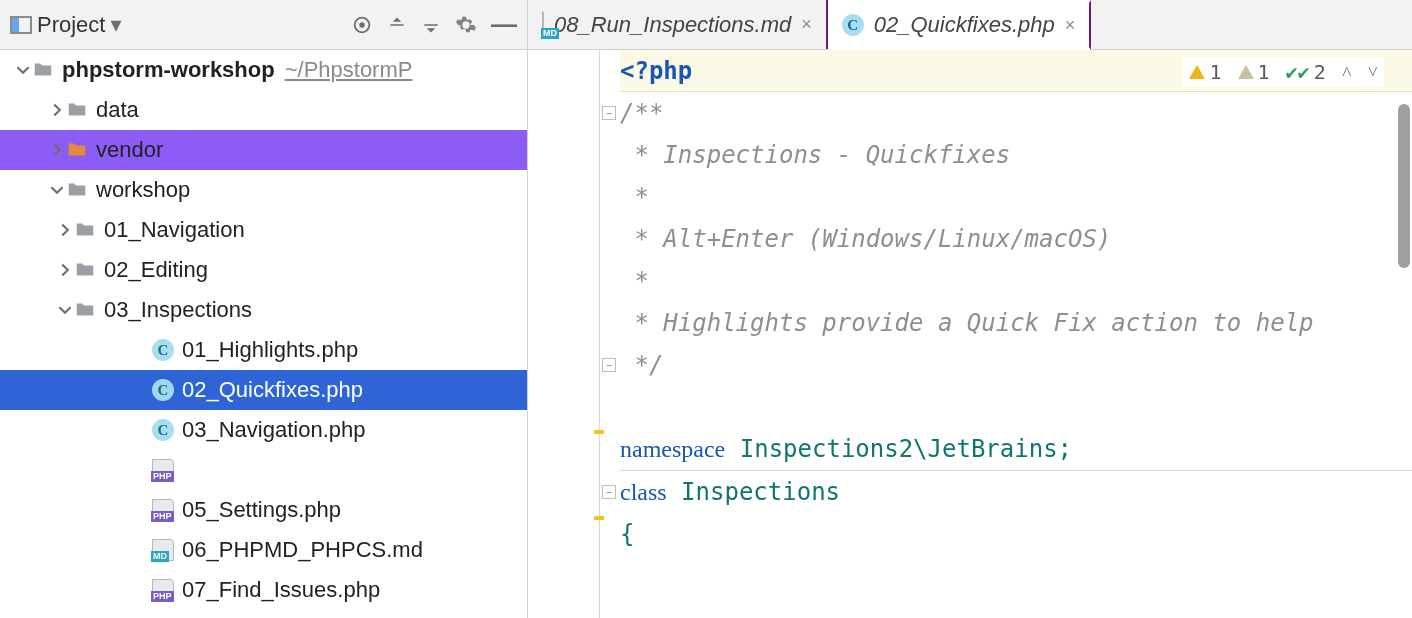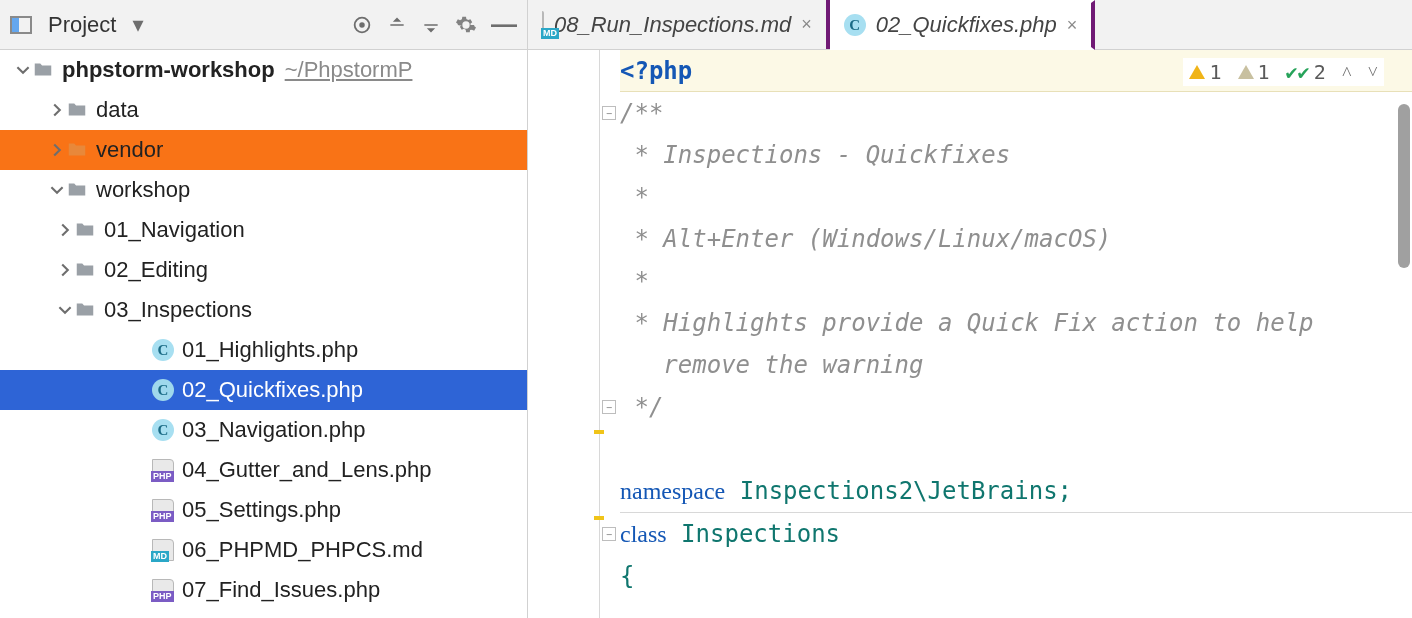--- a/index.html
+++ b/index.html
@@ -2,59 +2,59 @@
 <html><head>
 <meta charset="utf-8">
 <style>
 * { box-sizing: border-box; margin: 0; padding: 0; }
 html, body { width: 1412px; height: 618px; overflow: hidden; font-family: -apple-system, "Segoe UI", Arial, sans-serif; font-size: 22px; background: #fff; }
 .root { display: flex; height: 100%; }
 
 
 .panel { width: 528px; display: flex; flex-direction: column; border-right: 1px solid #d1d1d1; background: #fff; }
 .panel-header { height: 50px; display: flex; align-items: center; padding: 0 10px; border-bottom: 1px solid #d1d1d1; background: #f2f2f2; }
-.panel-title { display: flex; align-items: center; gap: 16px; }
+.panel-title { display: flex; align-items: center; gap: 5px; }
 .panel-title .label { color: #333; }
 .header-spacer { flex: 1; }
 .header-icons { display: flex; gap: 14px; align-items: center; }
 .hicon { color: #6e6e6e; display: flex; align-items: center; justify-content: center; }
 
 .tree { flex: 1; overflow: hidden; user-select: none; }
 .row { display: flex; align-items: center; height: 40px; white-space: nowrap; }
 .row .chev { width: 18px; display: inline-flex; justify-content: center; color: #6e6e6e; }
 .row .icon { width: 22px; display: inline-flex; justify-content: center; margin-right: 8px; }
 .row .name { color: #222; }
 .row .path { color: #8a8a8a; margin-left: 10px; text-decoration: underline; }
 .bold { font-weight: 700; }
 
 .indent-0 { padding-left: 14px; }
 .indent-1 { padding-left: 48px; }
 .indent-2 { padding-left: 56px; }
 .indent-4 { padding-left: 152px; }
 
-.row.hl-yellow { background: #f97316; }
+.row.hl-yellow { background: #8b5cf6; }
 .row.selected { background: #2e64d6; }
 .row.selected .name, .row.selected .chev { color: #fff; }
 
 .chev svg { width: 14px; height: 14px; }
 
 
 .c-badge { width: 22px; height: 22px; border-radius: 50%; background: #a7dff1; display: flex; align-items: center; justify-content: center; font-family: Georgia, serif; font-size: 15px; font-weight: 700; color: #1a6b86; }
 .c-badge.sel { background: #9fd8ec; }
 
 
 .php-file { width: 22px; height: 22px; background: #e9e9e9; border: 1px solid #b8b8b8; border-top-right-radius: 4px; position: relative; }
 .php-file::after { content: "PHP"; position: absolute; bottom: -2px; left: -2px; font-size: 9px; font-weight: 700; background: #7b5cc4; color: #fff; padding: 0 2px; line-height: 11px; }
 .md-file { width: 22px; height: 22px; background: #e9e9e9; border: 1px solid #b8b8b8; border-top-right-radius: 4px; position: relative; }
 .md-file::after { content: "MD"; position: absolute; bottom: -2px; left: -2px; font-size: 9px; font-weight: 700; background: #2aa7c7; color: #fff; padding: 0 2px; line-height: 11px; }
 
 
 .editor { flex: 1; display: flex; flex-direction: column; position: relative; }
 .tabs { height: 50px; display: flex; align-items: stretch; border-bottom: 1px solid #d1d1d1; background: #f2f2f2; }
-.tab { display: flex; align-items: center; padding: 16px 14px; gap: 10px; border-right: 4px solid #701a75; }
+.tab { display: flex; align-items: center; padding: 16px 14px; gap: 10px; border-right: 2px solid #701a75; }
 .tab .tname { font-style: italic; color: #444; }
 .tab .close { color: #8a8a8a; font-size: 18px; }
 .tab.active { background: #fff; border-top: 3px solid rgba(0,0,0,0); border-bottom: 3px solid #fff; margin-bottom: -1px; }
 
 .editor-body { flex: 1; display: flex; position: relative; overflow: hidden; font-family: "SF Mono", Menlo, Consolas, monospace; font-size: 24px; }
 .gutter { width: 80px; background: #fff; border-right: 0; position: relative; }
 .gutter-sep { position: absolute; top: 0; bottom: 0; right: 8px; width: 1px; background: #d8d8d8; }
 .minimark { position: absolute; right: 4px; width: 10px; height: 4px; }
 .mark-yellow { background: #f0c419; }
 
@@ -239,21 +239,20 @@
       <div class="row indent-4">
         <span class="icon">
             <span class="c-badge">C</span>
           </span>
         <span class="name">03_Navigation.php</span>
       </div>
       <div class="row indent-4">
         <span class="icon">
             <span class="php-file"></span>
           </span>
-        <span class="name">04_Gutter_and_Lens.php</span>
       </div>
       <div class="row indent-4">
         <span class="icon">
             <span class="php-file"></span>
           </span>
         <span class="name">05_Settings.php</span>
       </div>
       <div class="row indent-4">
         <span class="icon">
             <span class="md-file"></span>
@@ -297,21 +296,20 @@
         </div>
         <div class="line" style="position:relative;">
           <span class="fold" style="top:14px;">−</span>
           <span class="tok-com">/**</span>
         </div>
         <div class="line"><span class="tok-com"> * Inspections - Quickfixes</span></div>
         <div class="line"><span class="tok-com"> *</span></div>
         <div class="line"><span class="tok-com"> * Alt+Enter (Windows/Linux/macOS)</span></div>
         <div class="line"><span class="tok-com"> *</span></div>
         <div class="line"><span class="tok-com"> * Highlights provide a Quick Fix action to help</span></div>
-        <div class="line"><span class="tok-com">   remove the warning</span></div>
         <div class="line" style="position:relative;">
           <span class="fold" style="top:14px;">−</span>
           <span class="tok-com"> */</span>
         </div>
         <div class="line"></div>
         <div class="line">
           <span class="tok-kw">namespace</span><span class="tok-txt"> Inspections2\JetBrains;</span>
         </div>
         <hr class="hr-mid">
         <div class="line" style="position:relative;">

